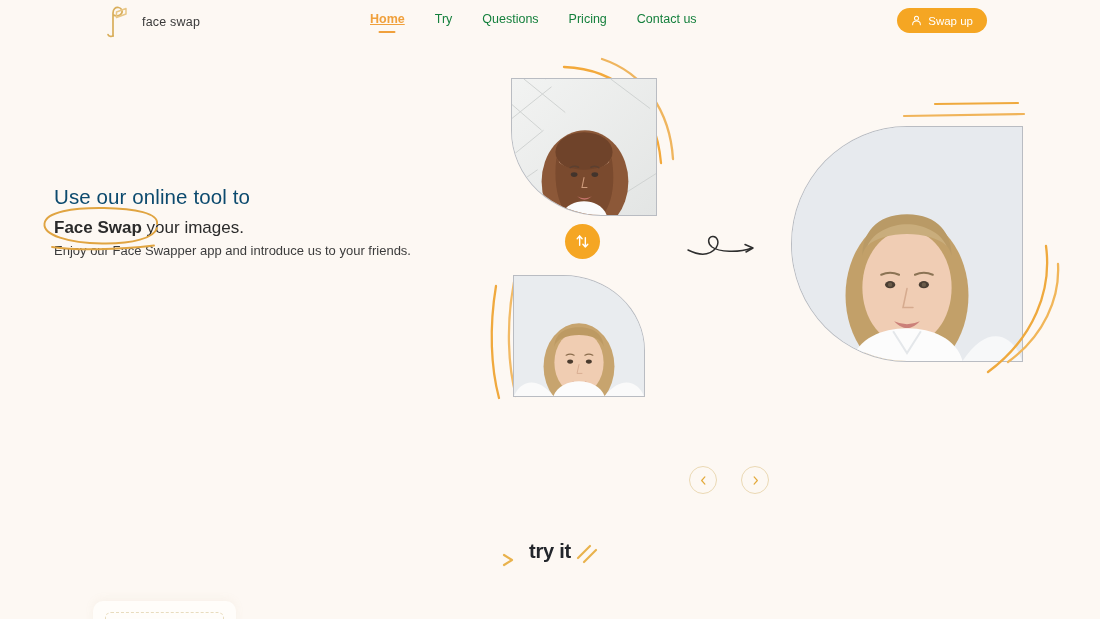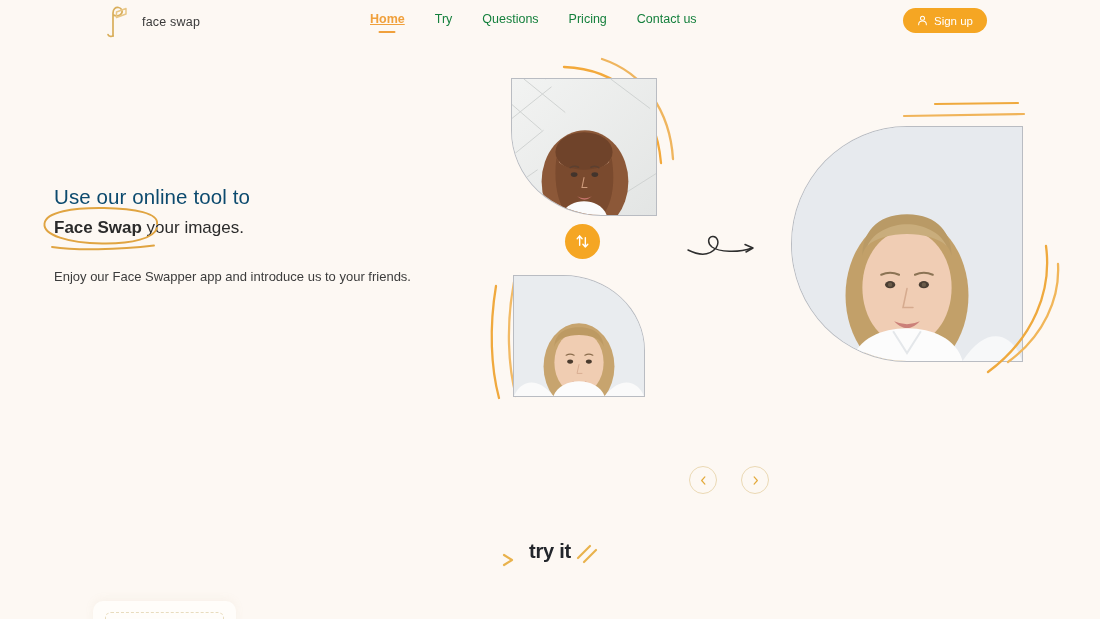--- a/index.html
+++ b/index.html
@@ -63,21 +63,21 @@
   .head-line2 {
     font-size: 17px; color: #2B2B2B; line-height: 1.5;
     position: relative; display: block; margin-top: 2px;
   }
   .hl-strong { font-weight: 700; position: relative; z-index: 2; }
   .circle-svg {
     position: absolute; left: -14px; top: -10px;
     width: 135px; height: 48px; z-index: 1; pointer-events: none;
   }
   .sub-copy {
-    margin-top: 26px; font-size: 13px; line-height: 1.62;
+    font-size: 13px; line-height: 1.62;
     color: #3C3C3C; max-width: 375px;
   }
 
   
   .src-top {
     position: absolute; left: 511px; top: 78px;
     width: 146px; height: 138px;
   }
   .src-bot {
     position: absolute; left: 513px; top: 275px;
@@ -172,21 +172,21 @@
     <span class="nav-item">Questions</span>
     <span class="nav-item">Pricing</span>
     <span class="nav-item">Contact us</span>
   </nav>
 
   <button class="signup-btn">
     <svg width="11" height="11" viewBox="0 0 12 12">
       <circle cx="6" cy="3.6" r="2.2" fill="none" stroke="#fff" stroke-width="1.1"></circle>
       <path d="M1.8 10.6 C1.8 7.9 3.7 6.6 6 6.6 C8.3 6.6 10.2 7.9 10.2 10.6" fill="none" stroke="#fff" stroke-width="1.1" stroke-linecap="round"></path>
     </svg>
-    <span>Sign up</span>
+    <span>Swap up</span>
   </button>
 </div>
 
 <div class="hero-copy">
   <div class="head-line1">Use our online tool to</div>
   <div class="head-line2">
     <svg class="circle-svg" viewBox="0 0 135 48">
       <path d="M117 19 C119 8 95 3.5 64 3 C33 2.5 6 7 4.5 18.5 C3 30 28 38 62 38.5 C93 39 114 33 117 23" fill="none" stroke="#E0A441" stroke-width="1.9" stroke-linecap="round"></path>
       <path d="M12 42 C35 45.5 78 45 114 40.5" fill="none" stroke="#E0A441" stroke-width="1.9" stroke-linecap="round"></path>
     </svg>

